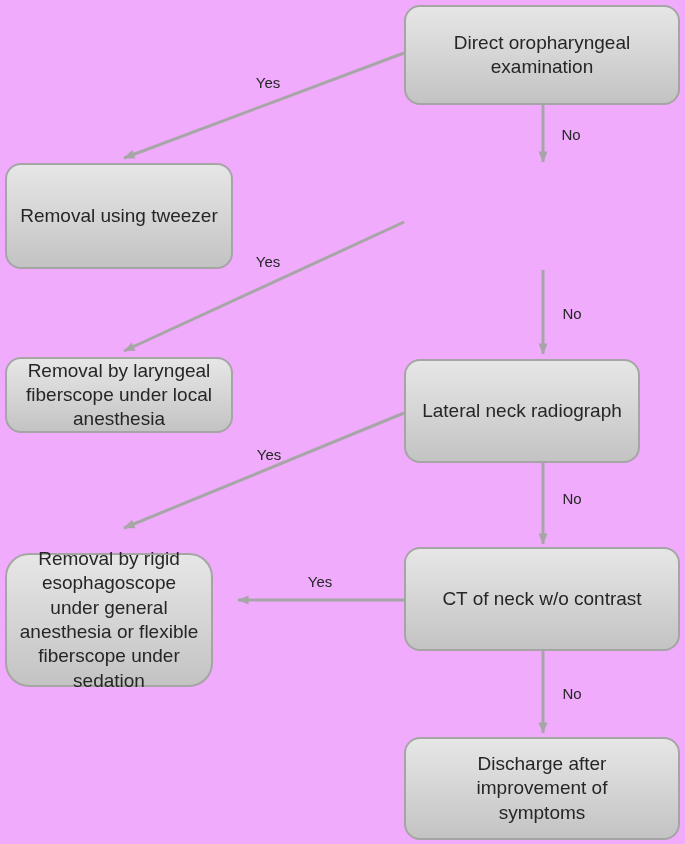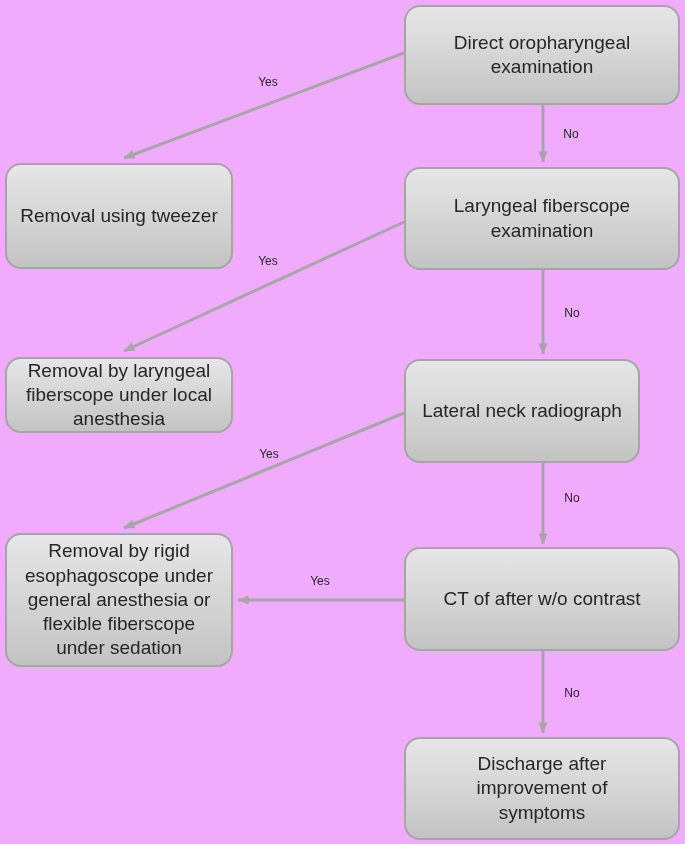--- a/index.html
+++ b/index.html
@@ -37,21 +37,21 @@
     justify-content: center;
     padding: 0 12px;
   }
   .node.pad-wide {
     padding: 0 41px;
   }
   .edge-label {
     position: absolute;
     transform: translate(-50%, -50%);
     color: #262626;
-    font-size: 12px;
+    font-size: 15px;
     white-space: nowrap;
   }
 </style>
 </head>
 <body>
 
 <div class="canvas">
 
   <svg class="arrow-layer" width="685" height="844" viewBox="0 0 685 844" xmlns="http://www.w3.org/2000/svg">
     <defs>
@@ -70,38 +70,35 @@
   </svg>
 
   <div class="node" style="left:404px; top:5px; width:276px; height:100px;">
     <span>Direct oropharyngeal examination</span>
   </div>
 
   <div class="node" style="left:5px; top:163px; width:228px; height:106px;">
     <span>Removal using tweezer</span>
   </div>
 
-  <div class="node" style="left:404px; top:167px; width:276px; height:103px;">
-    <span>Laryngeal fiberscope examination</span>
-  </div>
 
   <div class="node" style="left:5px; top:357px; width:228px; height:76px;">
     <span>Removal by laryngeal fiberscope under local anesthesia</span>
   </div>
 
   <div class="node" style="left:404px; top:359px; width:236px; height:104px;">
     <span>Lateral neck radiograph</span>
   </div>
 
-  <div class="node" style="left:5px; top:533px; width:228px; height:134px;">
+  <div class="node" style="left:5px; top:553px; width:208px; height:134px;border-radius:24px;">
     <span>Removal by rigid esophagoscope under general anesthesia  or flexible fiberscope under sedation</span>
   </div>
 
   <div class="node" style="left:404px; top:547px; width:276px; height:104px;">
-    <span>CT of after w/o contrast</span>
+    <span>CT of neck w/o contrast</span>
   </div>
 
   <div class="node pad-wide" style="left:404px; top:737px; width:276px; height:103px;">
     <span>Discharge after improvement of symptoms</span>
   </div>
 
   <div class="edge-label" style="left:268px; top:82px;">Yes</div>
   <div class="edge-label" style="left:571px; top:134px;">No</div>
   <div class="edge-label" style="left:268px; top:261px;">Yes</div>
   <div class="edge-label" style="left:572px; top:313px;">No</div>

